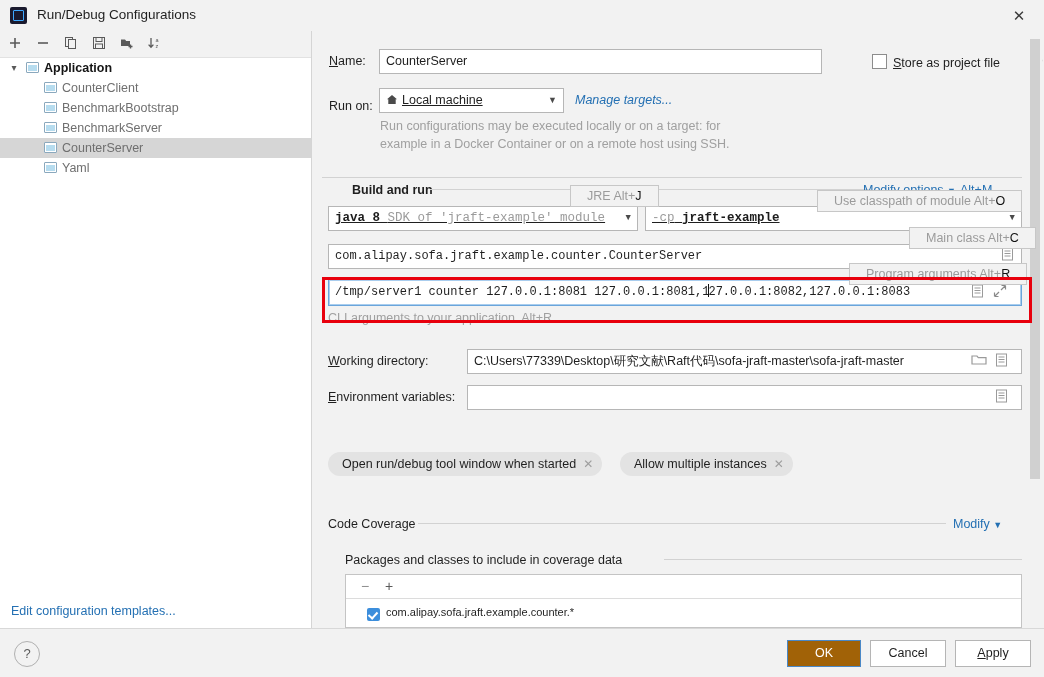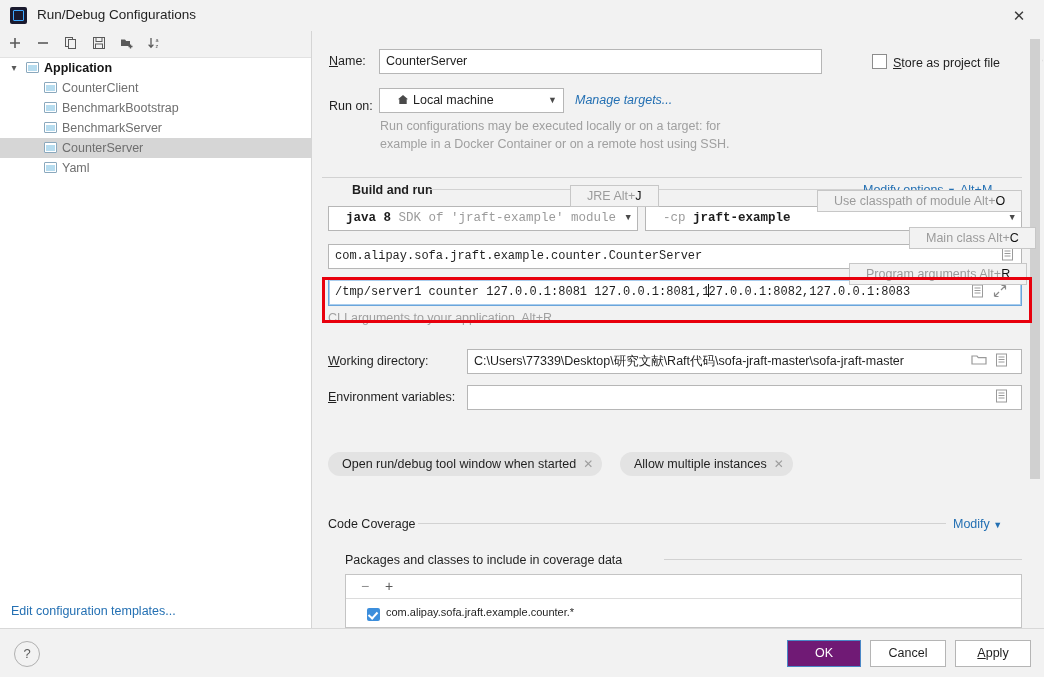--- a/index.html
+++ b/index.html
@@ -58,21 +58,21 @@
   .lbl u{text-decoration:underline;}
   .fld{position:absolute;background:#fff;border:1px solid #b6b6b6;box-sizing:border-box;
     font-size:12.5px;color:#1f1f1f;line-height:22px;padding:0 6px;white-space:nowrap;overflow:hidden;}
   .fld.focus{border:1px solid #6aa5db;box-shadow:0 0 0 1px #a9cdee inset;}
   .mono{font-family:"Liberation Mono","DejaVu Sans Mono",monospace;font-size:12px;}
   .gray{color:#9b9b9b;}
   .dk{color:#1c1c1c;}
 
   
   .combo{position:absolute;background:#fff;border:1px solid #b6b6b6;box-sizing:border-box;
-    line-height:22px;font-size:12.5px;padding:0 22px 0 17px;white-space:nowrap;overflow:hidden;cursor:pointer;}
+    line-height:22px;font-size:12.5px;padding:0 22px 0 6px;white-space:nowrap;overflow:hidden;cursor:pointer;text-decoration:underline;}
   .combo .arrow{position:absolute;right:6px;top:0;color:#4a4a4a;font-size:9px;}
   .home{display:inline-block;width:12px;height:11px;vertical-align:-1px;margin-right:4px;position:relative;}
   .home svg{display:block;}
 
   .link{color:#2470b3;cursor:pointer;}
   .hint{position:absolute;color:#a0a0a0;font-size:12.5px;}
 
   .sect{position:absolute;font-weight:bold;font-size:12.5px;color:#1f1f1f;}
   .rule{position:absolute;height:1px;background:#d2d2d2;}
 
@@ -109,21 +109,21 @@
     margin:0 -1px;}
 
   
   .bottombar{position:absolute;left:0;top:628px;width:1044px;height:49px;background:#f2f2f2;
     border-top:1px solid #d8d8d8;}
   .helpbtn{position:absolute;left:14px;top:12px;width:24px;height:24px;border:1px solid #b0b0b0;
     border-radius:50%;background:#f2f2f2;color:#5a5a5a;font-size:13px;text-align:center;
     line-height:23px;cursor:pointer;}
   .btn{position:absolute;top:11px;height:27px;line-height:25px;text-align:center;font-size:12.5px;
     border:1px solid #b5b5b5;background:#fff;color:#1f1f1f;box-sizing:border-box;cursor:pointer;}
-  .btn.primary{background:#701a75;border-color:#4a88c7;color:#fff;}
+  .btn.primary{background:#a16207;border-color:#4a88c7;color:#fff;}
   .btn u{text-decoration:underline;}
 </style>
 </head>
 <body>
 
 <div class="win">
 
   <div class="bleed">
     <span>···········  ·········  ············</span>
   </div>

